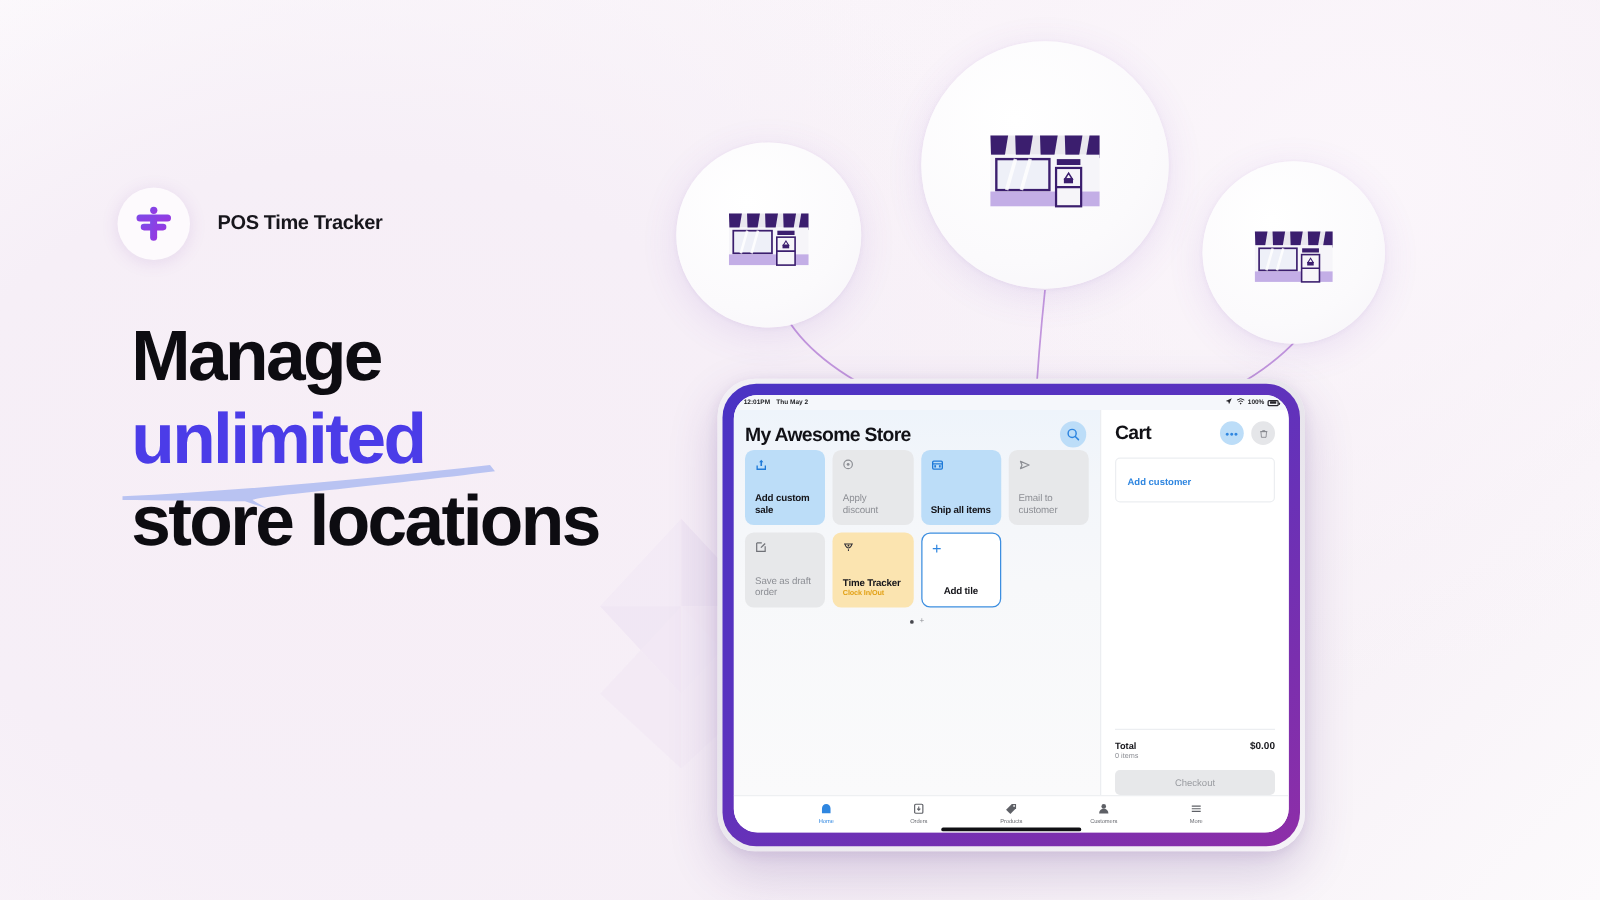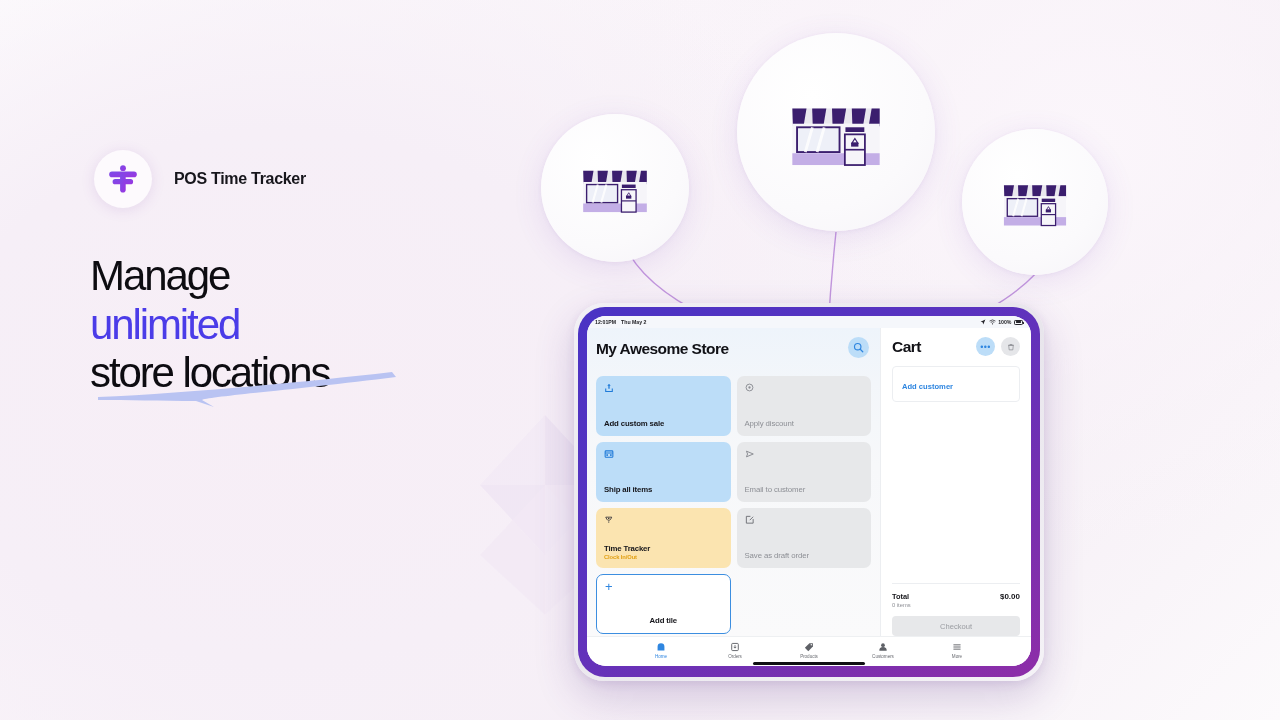--- a/index.html
+++ b/index.html
@@ -17,22 +17,22 @@
   .watermark { position:absolute; left:430px; top:410px; width:230px; height:210px;
     opacity:.55; pointer-events:none; }
 
   
   .brand { position:absolute; left:94px; top:150px; display:flex; align-items:center; gap:22px; }
   .brand-logo { width:58px; height:58px; border-radius:50%; background:#fdfafd;
     box-shadow:0 2px 14px rgba(120,60,170,.13); display:flex; align-items:center; justify-content:center; }
   .brand-name { font-size:16px; font-weight:700; color:#17161c; letter-spacing:-.3px; }
 
   
-  .headline { position:absolute; left:90px; top:252px; width:520px;
-    font-size:42px; font-weight:400; line-height:1.16; letter-spacing:-2.1px; color:#0d0c11; }
+  .headline { position:absolute; left:105px; top:252px; width:520px;
+    font-size:57px; font-weight:700; line-height:1.16; letter-spacing:-2.1px; color:#0d0c11; }
   .headline .hl-accent { color:#4b3ce8; position:relative; display:inline-block; }
   .swoosh { position:absolute; left:96px; top:367px; width:300px; height:40px; pointer-events:none; }
 
   
   .store-circle { position:absolute; border-radius:50%;
     background:radial-gradient(circle at 38% 32%, #ffffff 0%, #fbfafc 62%, #f6f4f8 100%);
     box-shadow:0 6px 30px rgba(126,72,186,.12), 0 1px 4px rgba(120,60,170,.07);
     display:flex; align-items:center; justify-content:center; }
   #store-main  { left:737px; top:33px;  width:198px; height:198px; }
   #store-left  { left:541px; top:114px; width:148px; height:148px; }
@@ -66,21 +66,21 @@
   .app-body { flex:1; display:flex; min-height:0; }
   .tiles-pane { width:293px; flex:0 0 293px;
     background:linear-gradient(180deg,#eef4fb 0%, #f3f6fa 18%, #f7f8fa 45%, #fafafb 100%);
     display:flex; flex-direction:column; padding:9px 9px 0 9px; }
   .store-title { font-size:15.5px; font-weight:700; color:#111116; letter-spacing:-.55px;
     margin-top:3px; }
   .title-row { display:flex; align-items:center; justify-content:space-between; padding-right:2px; }
   .search-btn { width:21px; height:21px; border-radius:50%; background:#bcddf8;
     display:flex; align-items:center; justify-content:center; }
 
-  .tile-grid { display:grid; grid-template-columns:1fr 1fr; gap:6px 6px; margin-top:18px; }
+  .tile-grid { display:grid; grid-template-columns:1fr 1fr 1fr 1fr; gap:6px 6px; margin-top:2px; }
   .tile { height:60px; border-radius:7px; padding:7px 8px 8px 8px;
     display:flex; flex-direction:column; justify-content:space-between; }
   .tile-blue { background:#bcddf8; }
   .tile-gray { background:#e7e8ea; }
   .tile-amber { background:#fbe4b0; }
   .tile-add { background:#ffffff; border:1.2px solid #3c8ee0; }
   .tile-icon { font-size:10px; line-height:1; height:12px; display:flex; align-items:flex-start; }
   .tile-label { font-size:7.8px; font-weight:700; color:#15151a; letter-spacing:-.15px; }
   .tile-label-muted { font-size:7.8px; font-weight:400; color:#8d8f95; letter-spacing:-.1px; }
   .tile-sub { font-size:5.8px; font-weight:700; color:#e2a116; margin-top:1px; letter-spacing:-.1px; }
@@ -325,42 +325,42 @@
 
           <div class="tile tile-gray">
             <span class="tile-icon">
               <svg width="10" height="10" viewBox="0 0 14 14">
                     <path d="M2 3 L11.6 7 L2 11 L3.6 7 Z" fill="none" stroke="#8d8f95" stroke-width="1.4" stroke-linejoin="round"></path>
                   </svg>
             </span>
             <span class="tile-label-muted">Email to customer</span>
           </div>
 
+          <div class="tile tile-gray">
+            <span class="tile-icon">
+              <svg width="9.5" height="9.5" viewBox="0 0 14 14">
+                    <path d="M2 2 h6 M2 2 v10 h10 V6" fill="none" stroke="#6f7177" stroke-width="1.4"></path>
+                    <path d="M7 7.6 L12 2.6" stroke="#6f7177" stroke-width="1.4"></path>
+                  </svg>
+            </span>
+            <span class="tile-label-muted">Save as draft order</span>
+          </div>
+
           <div class="tile tile-amber">
             <span class="tile-icon">
               <svg width="9.5" height="9.5" viewBox="0 0 14 14">
                     <path d="M2.6 3.2 h8.8 l-1.6 3 a3.2 3.2 0 0 1-5.6 0 z" fill="none" stroke="#2c2b33" stroke-width="1.2"></path>
                     <line x1="7" y1="9.4" x2="7" y2="11.4" stroke="#2c2b33" stroke-width="1.2"></line>
                     <circle cx="7" cy="5.2" r="1.1" fill="#2c2b33"></circle>
                   </svg>
             </span>
             <div>
               <div class="tile-label">Time Tracker</div>
               <div class="tile-sub">Clock In/Out</div>
             </div>
-          </div>
-
-          <div class="tile tile-gray">
-            <span class="tile-icon">
-              <svg width="9.5" height="9.5" viewBox="0 0 14 14">
-                    <path d="M2 2 h6 M2 2 v10 h10 V6" fill="none" stroke="#6f7177" stroke-width="1.4"></path>
-                    <path d="M7 7.6 L12 2.6" stroke="#6f7177" stroke-width="1.4"></path>
-                  </svg>
-            </span>
-            <span class="tile-label-muted">Save as draft order</span>
           </div>
 
           <div class="tile tile-add">
             <span class="tile-icon add-plus">+</span>
             <span class="tile-label">Add tile</span>
           </div>
         </div>
 
         <div class="pager">
           <span class="pg-dot"></span>

